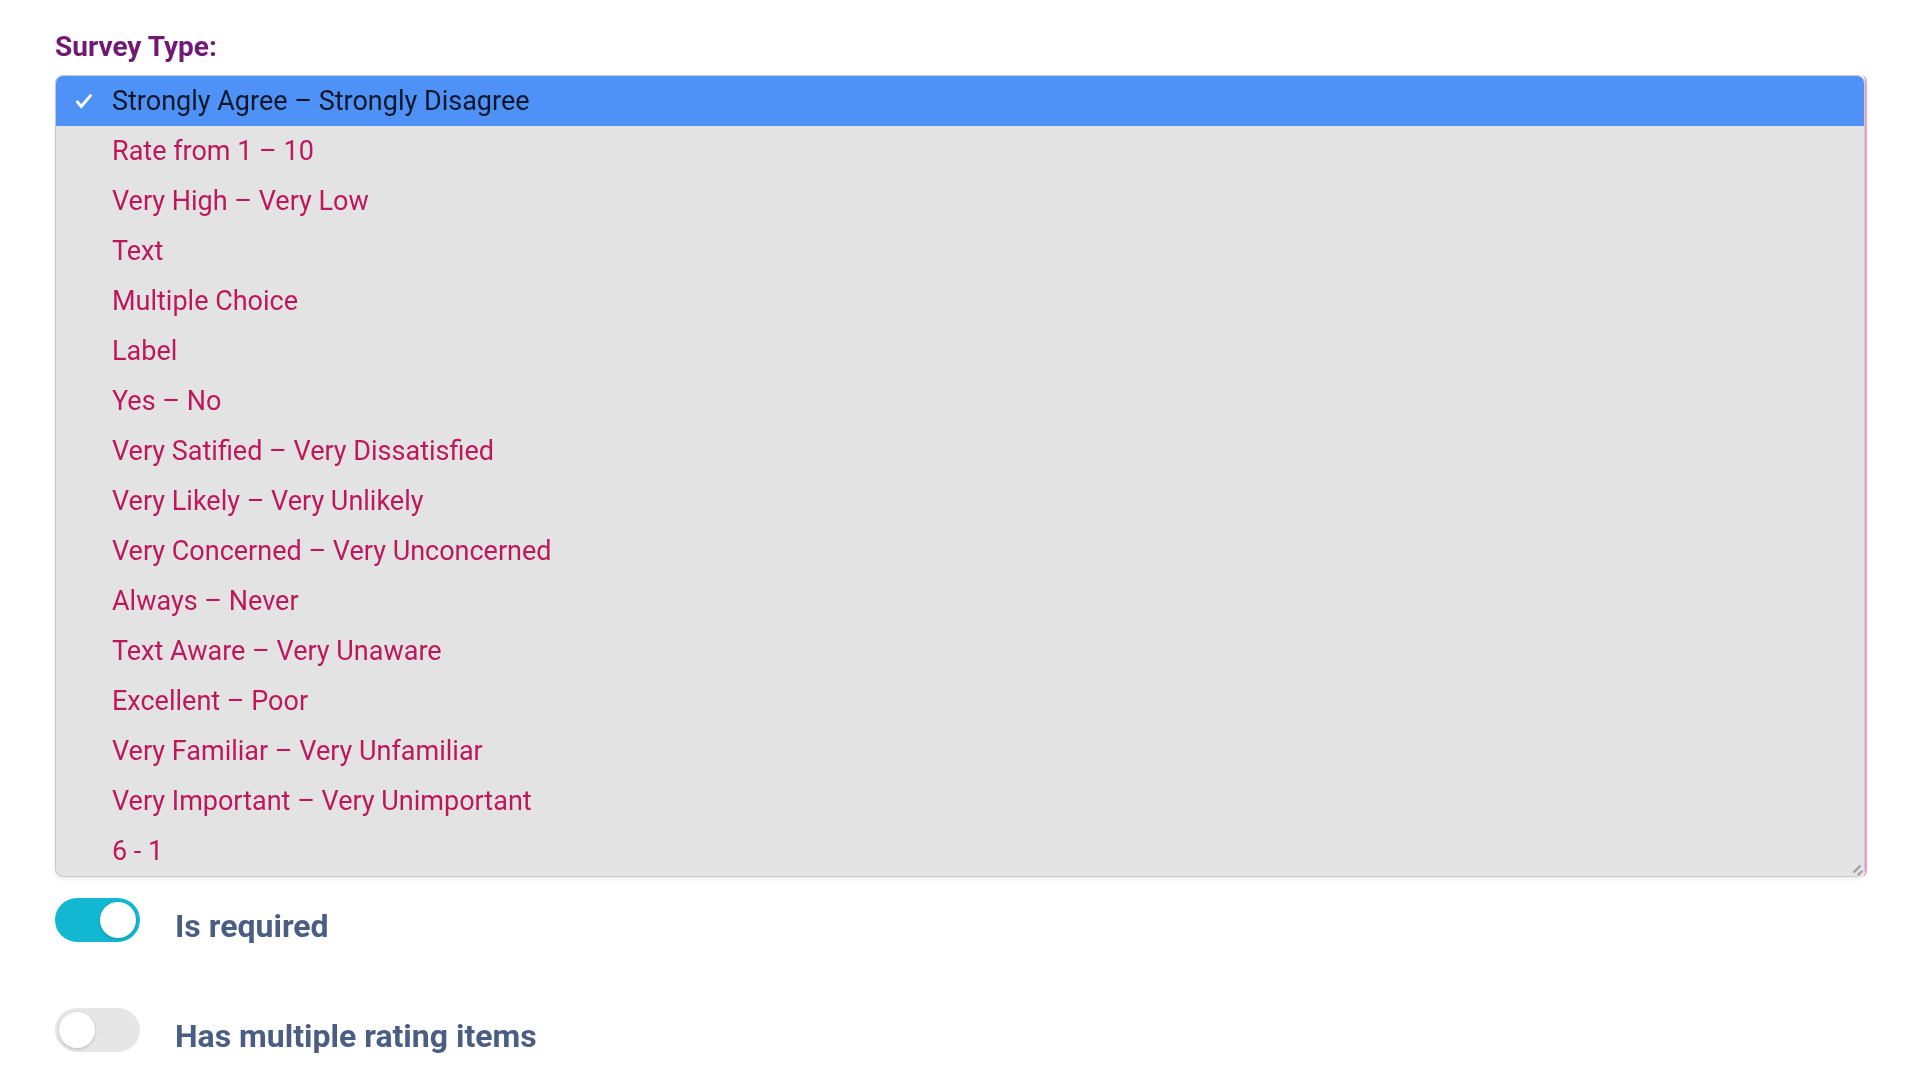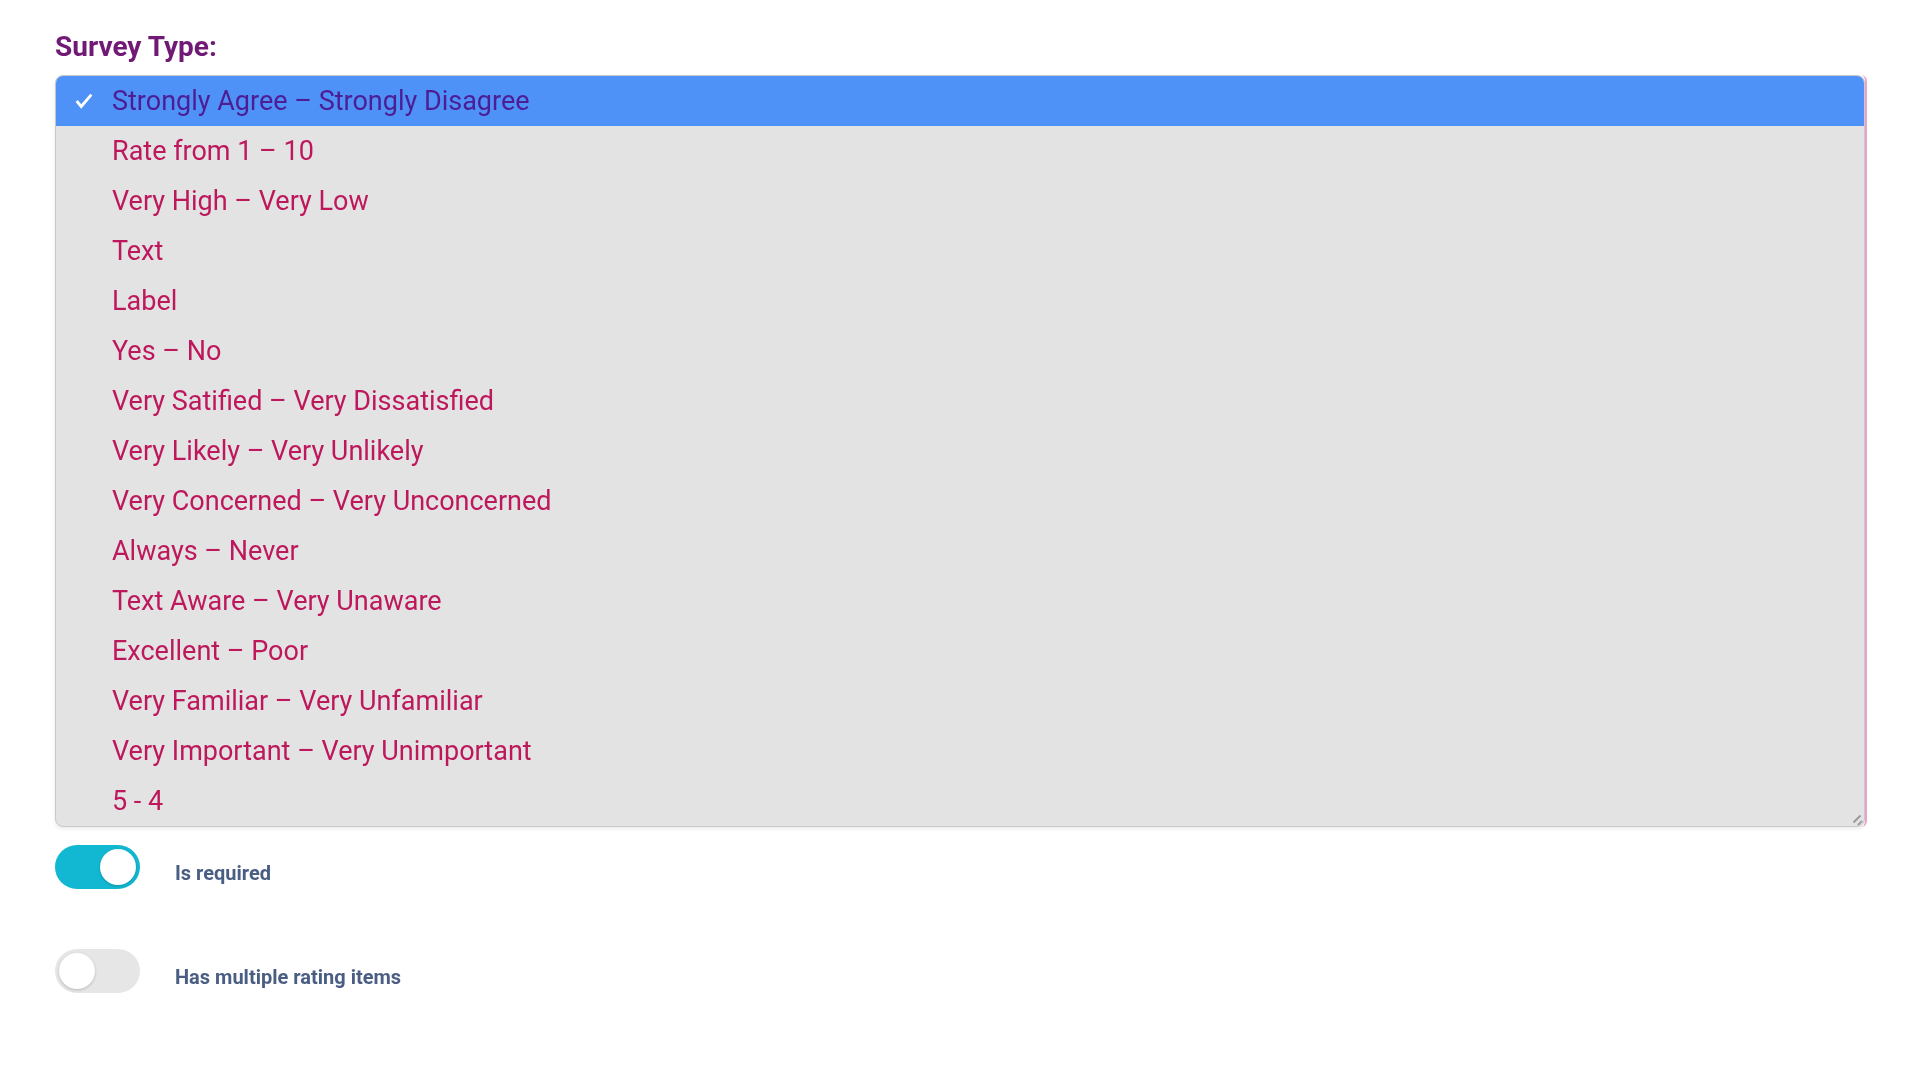--- a/index.html
+++ b/index.html
@@ -37,21 +37,21 @@
       align-items: center;
       height: 50px;
       padding: 0 18px 0 56px;
       font-size: 27px;
       color: #be185d;
       position: relative;
       cursor: pointer;
     }
     .option-row.selected {
       background: #4f92f7;
-      color: #4c1d95;
+      color: #0f172a;
     }
     .check-icon {
       position: absolute;
       left: 16px;
       top: 50%;
       transform: translateY(-50%);
       width: 24px;
       height: 24px;
       display: flex;
       align-items: center;
@@ -135,21 +135,21 @@
     .toggle.on .knob {
       left: 45px;
     }
     .toggle.off {
       background: #e6e6e6;
     }
     .toggle.off .knob {
       left: 4px;
     }
     .toggle-label {
-      font-size: 20px;
+      font-size: 32px;
       font-weight: 700;
       color: #4a5d83;
       margin-top: 12px;
     }
   </style>
 </head>
 <body>
 
 <div class="field-label">Survey Type:</div>
 
@@ -167,20 +167,23 @@
       <div class="option-row">
         <span>Rate from 1 – 10</span>
       </div>
       <div class="option-row">
         <span>Very High – Very Low</span>
       </div>
       <div class="option-row">
         <span>Text</span>
       </div>
       <div class="option-row">
+        <span>Multiple Choice</span>
+      </div>
+      <div class="option-row">
         <span>Label</span>
       </div>
       <div class="option-row">
         <span>Yes – No</span>
       </div>
       <div class="option-row">
         <span>Very Satified – Very Dissatisfied</span>
       </div>
       <div class="option-row">
         <span>Very Likely – Very Unlikely</span>
@@ -197,21 +200,21 @@
       <div class="option-row">
         <span>Excellent – Poor</span>
       </div>
       <div class="option-row">
         <span>Very Familiar – Very Unfamiliar</span>
       </div>
       <div class="option-row">
         <span>Very Important – Very Unimportant</span>
       </div>
       <div class="option-row">
-        <span>5 - 4</span>
+        <span>6 - 1</span>
       </div>
     </div>
   <span class="resize-grip"></span>
   <span class="pink-edge"></span>
 </div>
 
 <div class="toggle-row">
   <div class="toggle on" id="toggle-required">
     <div class="knob"></div>
   </div>

